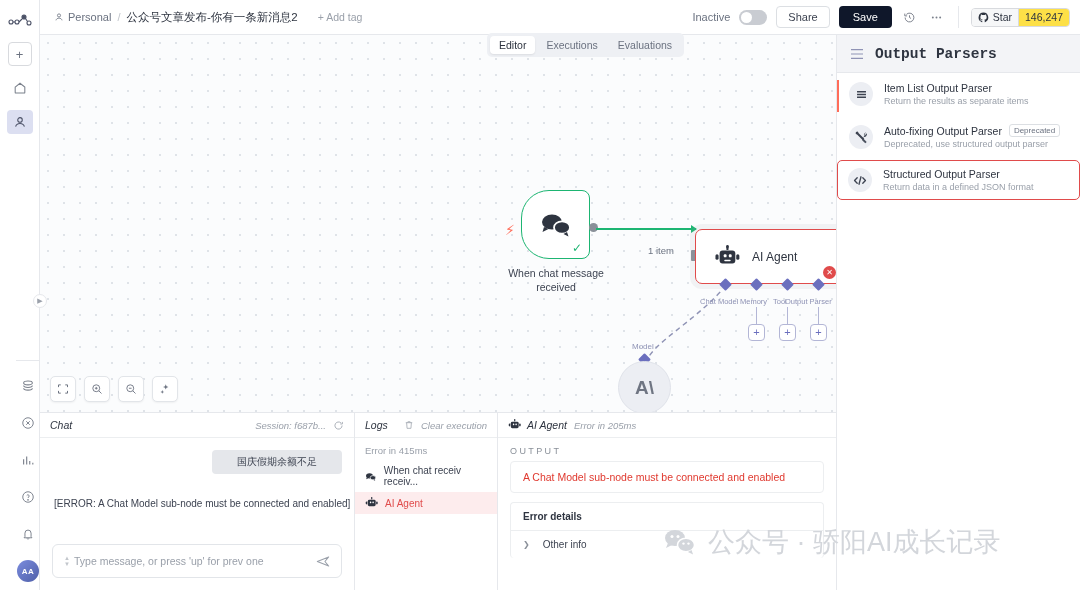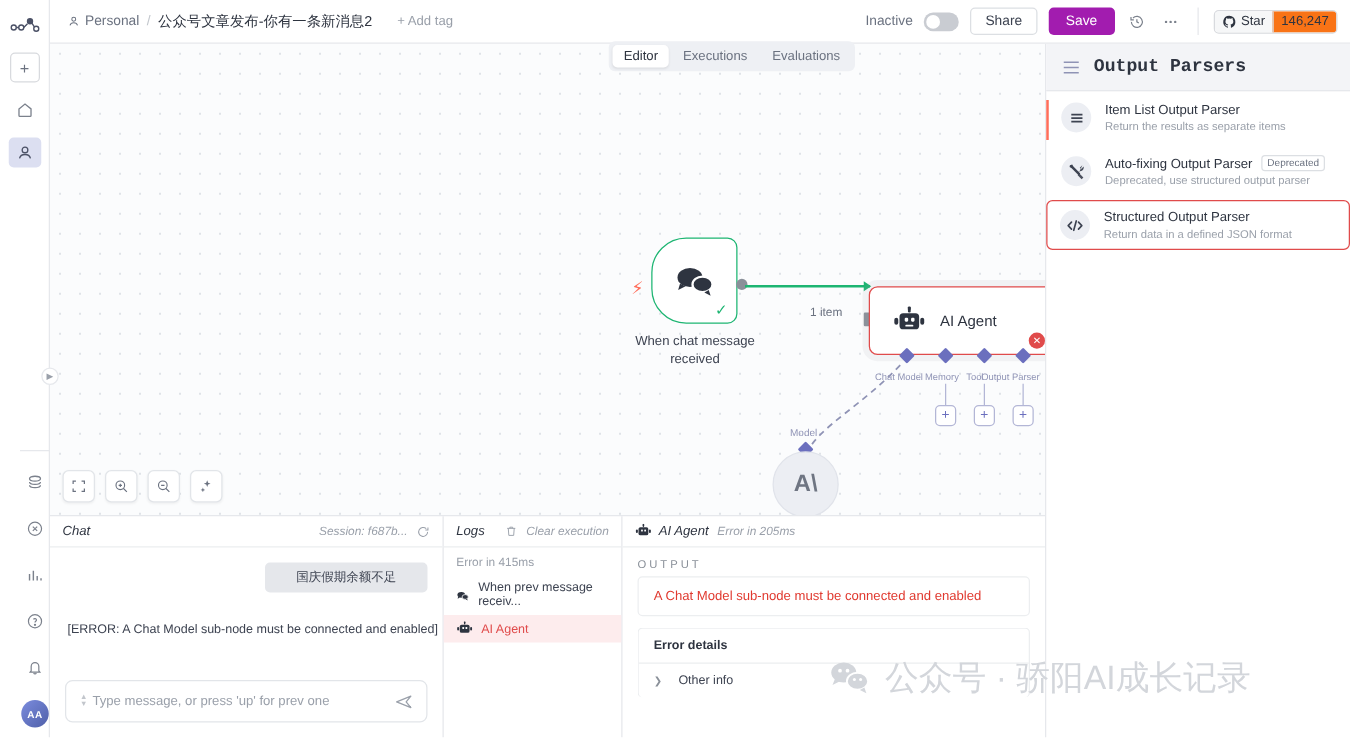--- a/index.html
+++ b/index.html
@@ -67,31 +67,31 @@
   }
   .toggle:after {
     content:""; position: absolute; left: 2px; top: 2px;
     width: 11px; height: 11px; border-radius: 50%; background: #fff;
   }
   .btn-share {
     font-size: 11px; color: #3d4351; background: #fff;
     border: 1px solid #dcdfe3; border-radius: 4px; padding: 4px 11px;
   }
   .btn-save {
-    font-size: 11px; color: #fff; background: #a21caf;
+    font-size: 11px; color: #fff; background: #0f172a;
     border: none; border-radius: 4px; padding: 5px 14px; font-weight: 500;
   }
   .icon-btn { width: 18px; height: 18px; display: flex; align-items: center; justify-content: center; color: #7b818c; }
   .top-div { width: 1px; height: 22px; background: #e6e8ec; margin: 0 3px; }
   .gh {
     display: flex; align-items: stretch; border: 1px solid #d8dade;
     border-radius: 4px; overflow: hidden; font-size: 10.5px; height: 19px;
   }
   .gh-l { display:flex; align-items:center; gap:4px; padding: 0 6px; background:#f6f7f8; color:#2e3440; }
-  .gh-r { display:flex; align-items:center; padding: 0 6px; background:#f97316; color:#2e3440; border-left: 1px solid #d8dade; }
+  .gh-r { display:flex; align-items:center; padding: 0 6px; background:#fde047; color:#2e3440; border-left: 1px solid #d8dade; }
 
   
   .tabs {
     position: absolute; left: 487px; top: 33px;
     background: #eef0f4; border-radius: 5px; padding: 3px;
     display: flex; gap: 2px; z-index: 26;
   }
   .tab { font-size: 10.5px; color: #6b7280; padding: 3px 9px; border-radius: 4px; }
   .tab.active { background: #fff; color: #2e3440; box-shadow: 0 1px 2px rgba(0,0,0,.08); }
 
@@ -561,21 +561,21 @@
         </span>
       </div>
       <div class="logs-sub">Error in 415ms</div>
       <div class="log-row">
         <svg width="13" height="11" viewBox="0 0 34 26" fill="#2e3440">
           <ellipse cx="13" cy="11" rx="10" ry="7.6"></ellipse>
             <path d="M5 16l-1.5 5 6-3z"></path>
           <ellipse cx="23" cy="16.5" rx="8" ry="6.2" stroke="#fff" stroke-width="2"></ellipse>
           <path d="M28 21l1.5 4.5-5-2.6z"></path>
         </svg>
-        <span>When prev message receiv...</span>
+        <span>When chat receiv receiv...</span>
       </div>
       <div class="log-row err">
         <svg width="13" height="12" viewBox="0 0 28 26" fill="#2e3440">
           <rect x="6" y="6" width="17" height="14" rx="3.2"></rect>
           <rect x="10.5" y="10" width="3" height="3.4" rx="1" fill="#fff"></rect>
           <rect x="16" y="10" width="3" height="3.4" rx="1" fill="#fff"></rect>
           <rect x="13.3" y="1.5" width="2.4" height="4" rx="1"></rect>
             <circle cx="14.5" cy="1.6" r="1.5"></circle>
           <rect x="1.5" y="10" width="3.4" height="6" rx="1.7"></rect>
             <rect x="24" y="10" width="3.4" height="6" rx="1.7"></rect>

